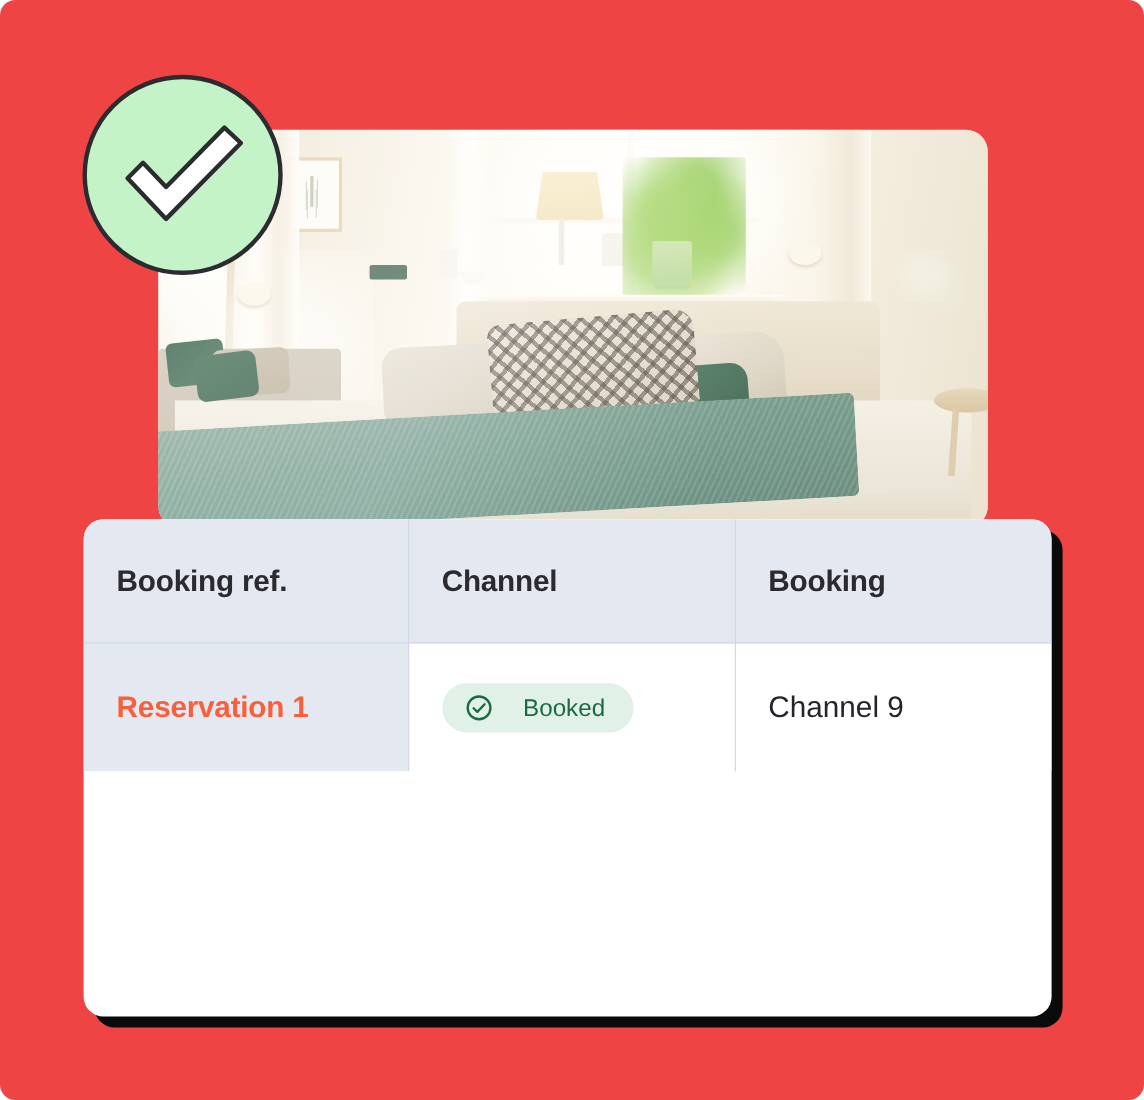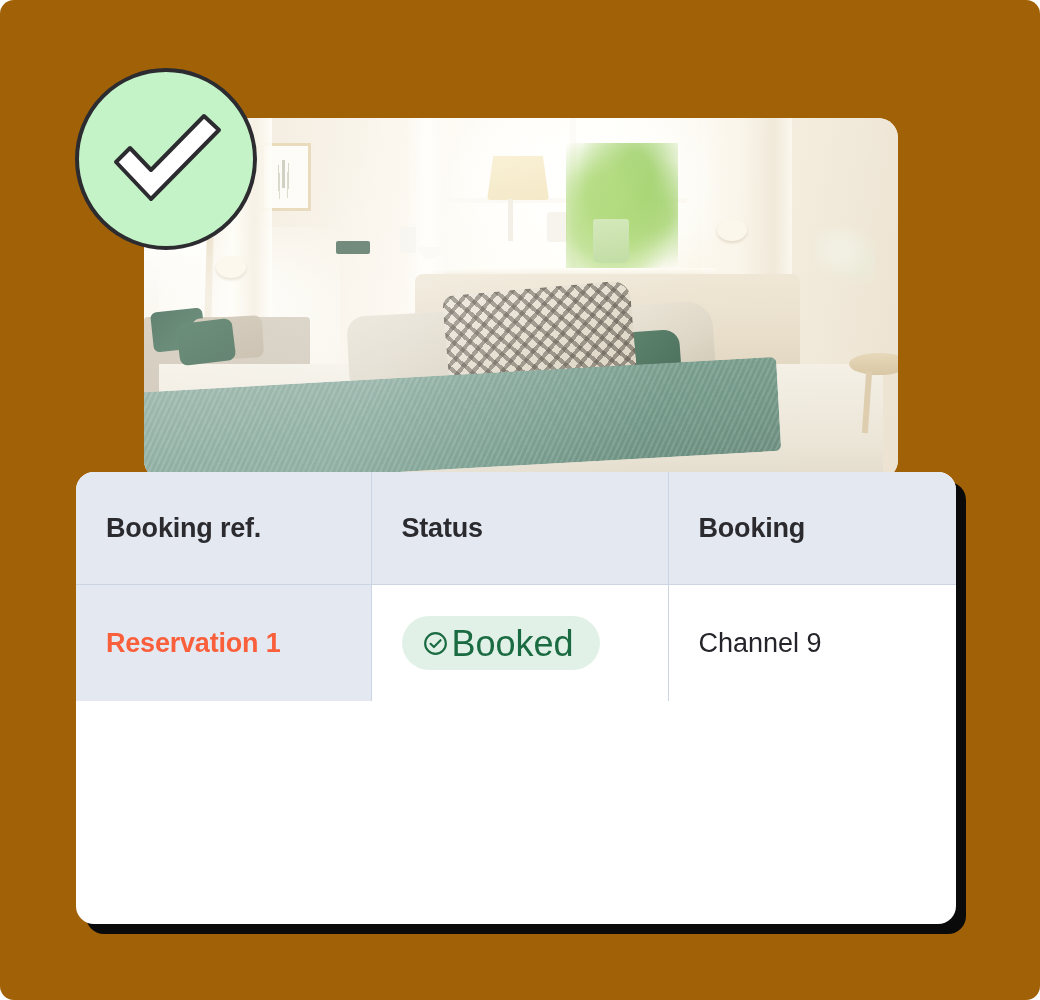--- a/index.html
+++ b/index.html
@@ -12,21 +12,21 @@
     height: 1000px;
     font-family: "Liberation Sans", sans-serif;
     overflow: hidden;
   }
 
   
   .canvas {
     position: relative;
     width: 1040px;
     height: 1000px;
-    background: #a16207;
+    background: #ef4444;
     border-radius: 14px;
     overflow: hidden;
   }
 
   
   .photo-card {
     position: absolute;
     left: 144px;
     top: 118px;
     width: 754px;
@@ -402,26 +402,26 @@
     color: #FA5F3C;
     font-weight: bold;
     font-size: 27px;
     letter-spacing: -0.2px;
   }
   .ref-link { color: #FA5F3C; text-decoration: none; }
 
   .badge {
     display: inline-flex;
     align-items: center;
-    gap: 3px;
+    gap: 27px;
     background: #E2F1E7;
     color: #1A6B42;
     border-radius: 999px;
     padding: 9px 26px 9px 20px;
-    font-size: 36px;
+    font-size: 22px;
     font-weight: normal;
     line-height: 1;
   }
   .badge svg { display: block; flex: none; }
   .badge-label { position: relative; top: 1px; }
 </style>
 </head>
 <body>
 
 <div class="canvas">
@@ -480,21 +480,21 @@
   <div class="table-card">
     <table class="t-table">
       <colgroup>
         <col class="c1">
           <col class="c2">
           <col class="c3">
       </colgroup>
       <thead>
         <tr>
           <th>Booking ref.</th>
-          <th>Status</th>
+          <th>Channel</th>
           <th>Booking</th>
         </tr>
       </thead>
       <tbody>
 
         <tr>
           <td class="cell-ref">
             <a class="ref-link" href="#">Reservation 1</a>
           </td>
           <td>

